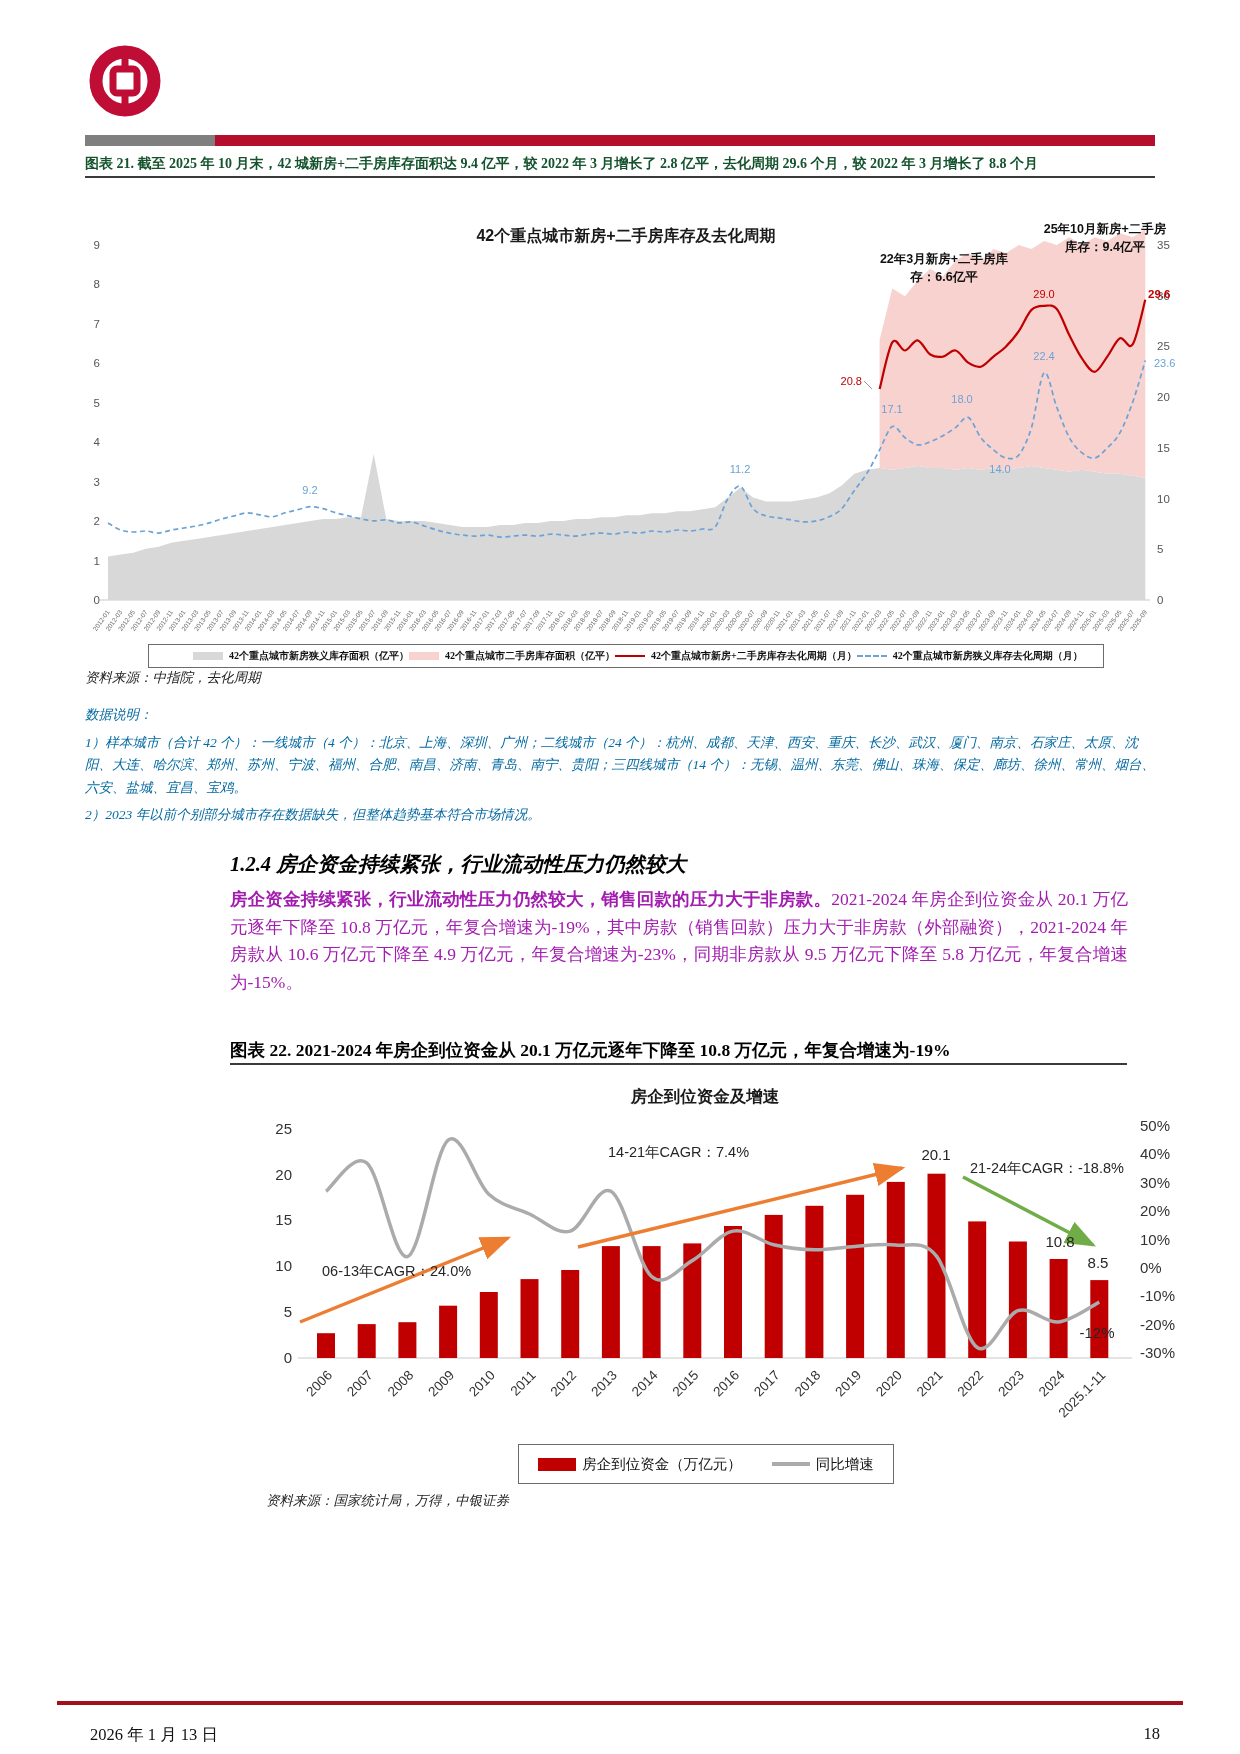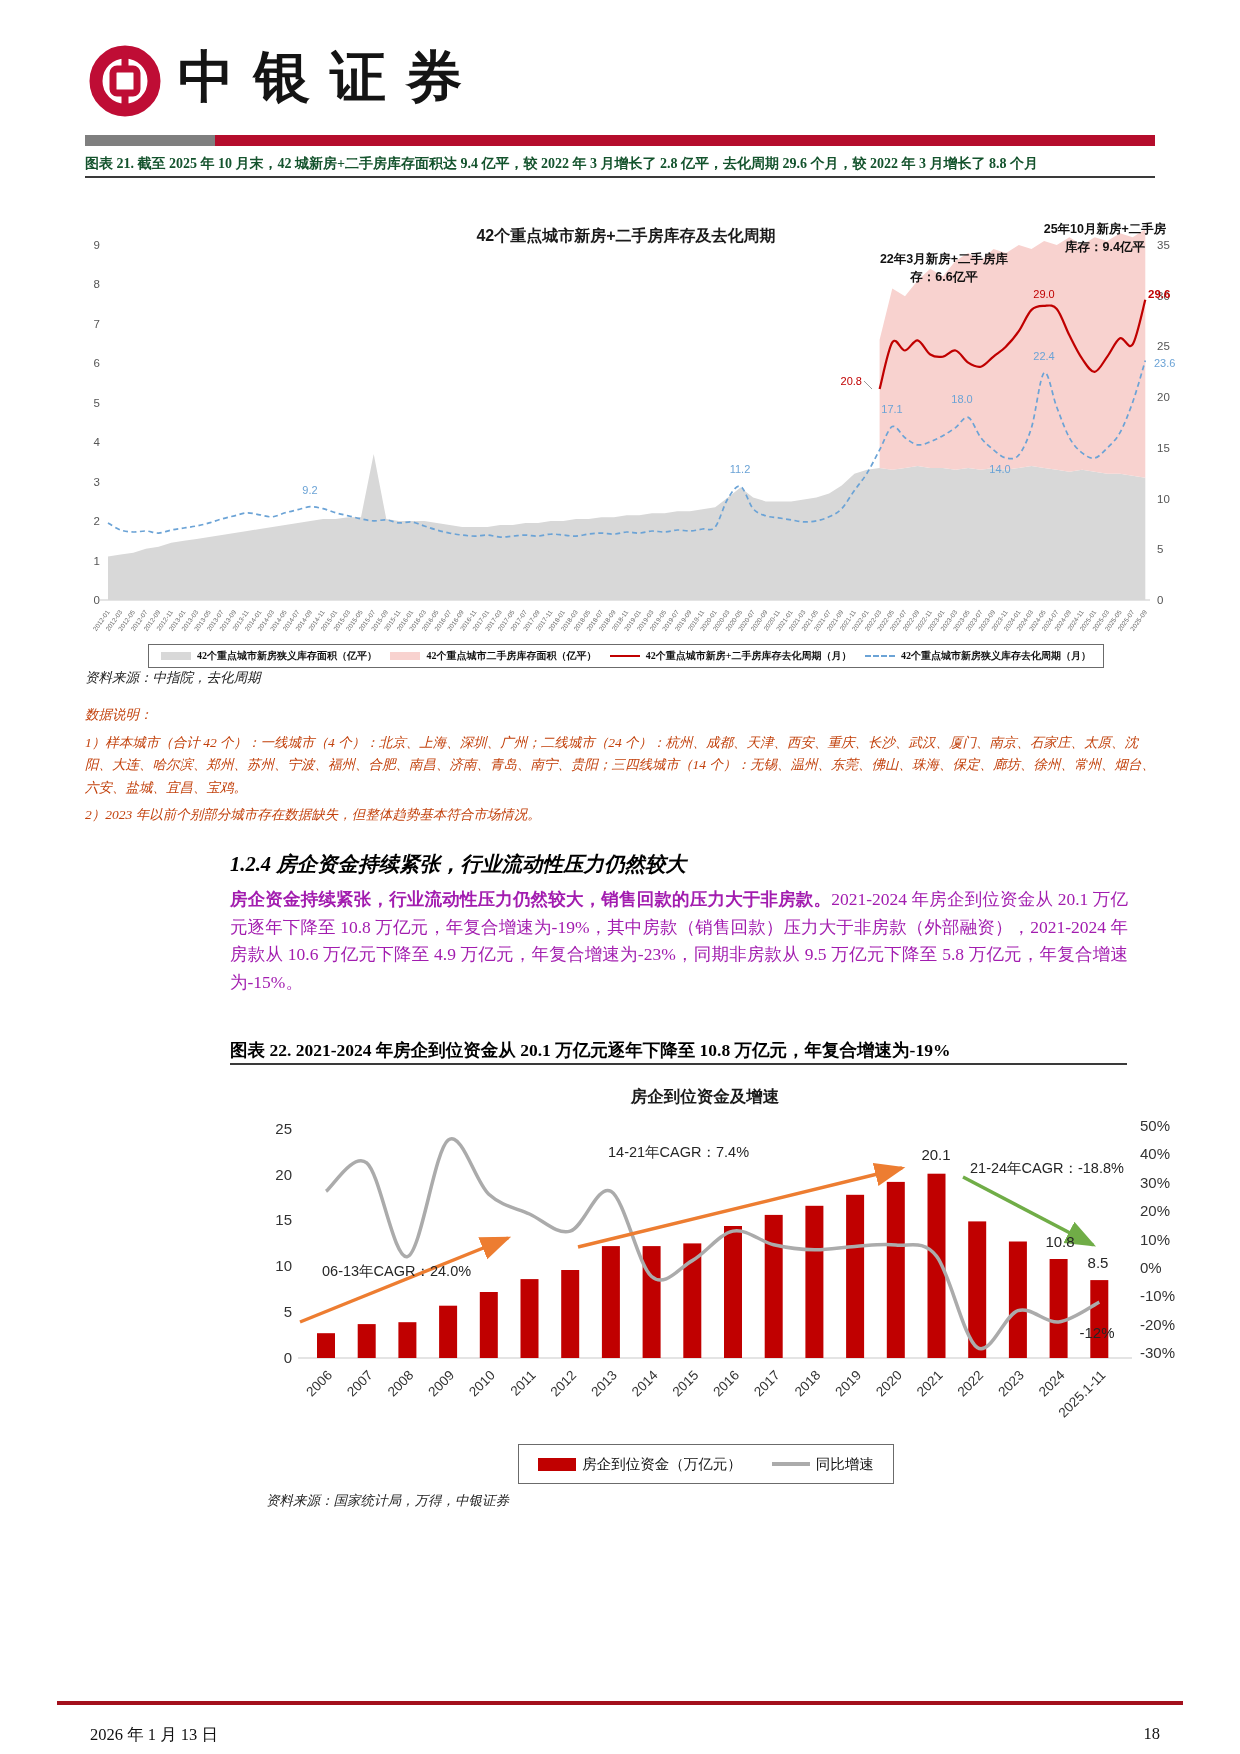--- a/index.html
+++ b/index.html
@@ -9,47 +9,46 @@
   .abs{position:absolute}
   .logo-box{left:86px;top:42px;width:78px;height:78px}
   .brand{left:178px;top:40px;font-size:56px;font-weight:bold;letter-spacing:20px;color:#141414;white-space:nowrap}
   .rule{left:85px;top:135px;width:1070px;height:11px;display:flex}
   .rule-gray{width:130px;background:#7f7f7f}
   .rule-red{flex:1;background:#b50d2c}
   .figcap{left:85px;top:151px;width:1070px;font-size:14px;font-weight:bold;line-height:25px;color:#14532d;border-bottom:2px solid #3a3a3a;}
   .figcap22{left:230px;top:1038px;width:897px;font-size:17.5px;font-weight:bold;line-height:25px;color:#000;border-bottom:2px solid #3a3a3a;}
   svg.chart{position:absolute}
   .legendbox{border:1px solid #6b6b6b;display:flex;align-items:center;background:#fff}
-  .legend1{left:148px;top:644px;width:956px;height:24px;justify-content:space-between;padding:0 12px;font-size:10px;font-weight:bold}
+  .legend1{left:148px;top:644px;width:956px;height:24px;justify-content:space-between;padding:0 44px;font-size:10px;font-weight:bold}
   .legend2{left:518px;top:1444px;width:376px;height:40px;justify-content:center;gap:30px;font-size:14.5px}
   .li{display:inline-flex;align-items:center;gap:6px;white-space:nowrap}
   .source{font-style:italic;font-size:13.5px;color:#222}
   .source1{left:85px;top:669px}
   .source2{left:266px;top:1492px}
-  .notes{left:85px;top:704px;width:1072px;font-style:italic;font-size:13.5px;line-height:22.5px;color:#c2410c}
+  .notes{left:85px;top:704px;width:1072px;font-style:italic;font-size:13.5px;line-height:22.5px;color:#0369a1}
   .notes div{margin-bottom:5px}
   .sec-head{left:230px;top:850px;width:900px;font-size:20.5px;font-weight:bold;font-style:italic;color:#000}
   .body-para{left:230px;top:886px;width:898px;font-size:17.5px;line-height:27.5px;text-align:justify;color:#a21caf}
   .footer-line{left:57px;top:1701px;width:1126px;height:4px;background:#a3101c}
   .footer-date{left:90px;top:1724px;font-size:16.5px}
   .footer-title{left:0;top:1724px;width:1240px;text-align:center;font-size:16.5px}
   .footer-page{left:1120px;top:1724px;width:40px;text-align:right;font-size:16.5px}
 </style>
 </head>
 <body>
 
 <div class="page">
 
   <svg class="abs logo-box" viewBox="0 0 78 78">
     <circle cx="39" cy="39" r="29" fill="none" stroke="#bf0d35" stroke-width="13"></circle>
     <rect x="27" y="27" width="24" height="24" rx="4" fill="#fff" stroke="#bf0d35" stroke-width="7"></rect>
     <rect x="35.5" y="8" width="7" height="22" fill="#bf0d35"></rect>
     <rect x="35.5" y="48" width="7" height="22" fill="#bf0d35"></rect>
   </svg>
-  <div class="abs brand">中银证券</div>
   <div class="abs rule">
     <span class="rule-gray"></span>
     <span class="rule-red"></span>
   </div>
 
   <div class="abs figcap">图表 21. 截至 2025 年 10 月末，42 城新房+二手房库存面积达 9.4 亿平，较 2022 年 3 月增长了 2.8 亿平，去化周期 29.6 个月，较 2022 年 3 月增长了 8.8 个月</div>
   <svg id="chart1" class="chart" style="left:85px;top:206px;width:1100px;height:436px" viewBox="85 206 1100 436">
       <text x="626" y="241" text-anchor="middle" font-size="16" fill="#1a1a1a" font-family="&quot;Liberation Sans&quot;,sans-serif" font-weight="bold">42个重点城市新房+二手房库存及去化周期</text>
       <line x1="100" y1="600" x2="1150" y2="600" stroke="#c9c9c9" stroke-width="1"></line>
       <text x="100" y="604" text-anchor="end" font-size="11.5" fill="#555" font-family="&quot;Liberation Sans&quot;,sans-serif">0</text>

